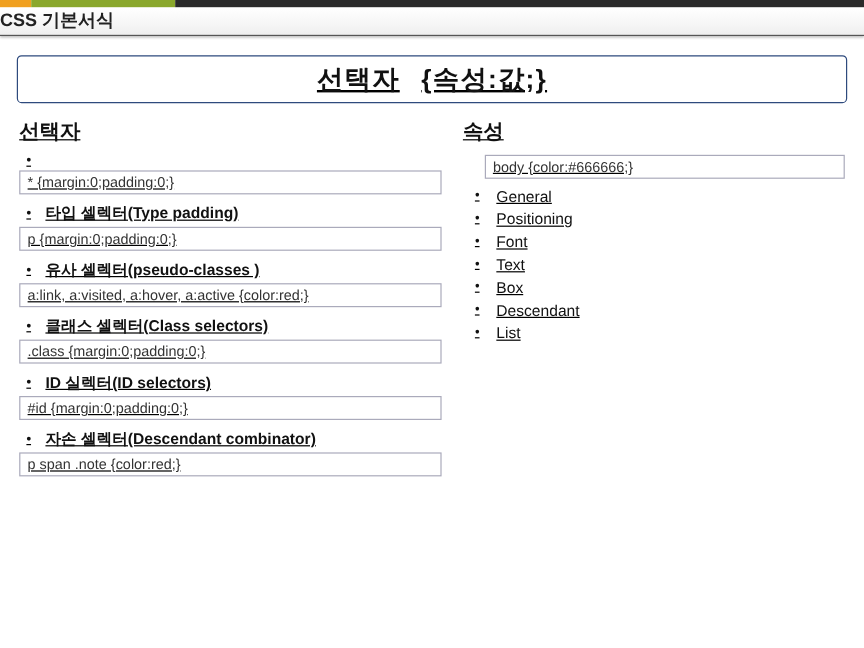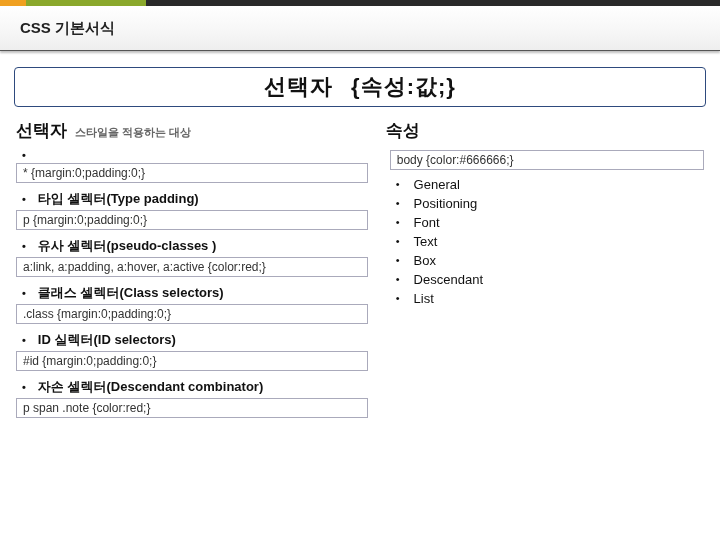--- a/index.html
+++ b/index.html
@@ -2,23 +2,23 @@
 <html><head>
 <meta charset="utf-8">
 <style>
   * { margin:0; padding:0; box-sizing:border-box; }
   html,body { width:720px; height:540px; font-family:"Malgun Gothic","Apple SD Gothic Neo",sans-serif; background:#fff; }
   .slide { width:720px; height:540px; background:#fff; position:relative; }
   .topbar { height:6px; display:flex; }
   .topbar .seg1 { background:#f0a020; width:26px; height:6px; }
   .topbar .seg2 { background:#8aa82c; width:120px; height:6px; }
   .topbar .seg3 { background:#2a2a2a; flex:1; height:6px; }
-  .header { height:45px; background:linear-gradient(#ffffff,#f6f6f6 60%,#eeeeee); border-bottom:1px solid #555; display:flex; align-items:center; padding-left:20px; box-shadow:0 2px 2px rgba(0,0,0,.25); }
+  .header { height:24px; background:linear-gradient(#ffffff,#f6f6f6 60%,#eeeeee); border-bottom:1px solid #555; display:flex; align-items:center; padding-left:0; box-shadow:0 2px 2px rgba(0,0,0,.25); }
   .header-title { font-size:15px; font-weight:700; color:#222; }
-  .content { padding:8px 12px 0 12px; }
+  .content { padding:8px 12px 0 12px;text-decoration:underline; }
   .banner { border:1.5px solid #2e4a7d; border-radius:4px; height:40px; display:flex; align-items:center; justify-content:center; font-size:22px; font-weight:800; color:#111; margin:8px 2px 12px 2px; letter-spacing:1px; }
   .banner .gap { display:inline-block; width:18px; }
   .cols { display:flex; gap:18px; padding:0 4px; }
   .col-left { flex:1.05; }
   .col-right { flex:0.95; }
   .sect-title { font-size:17px; font-weight:800; color:#111; display:flex; align-items:baseline; gap:8px; margin-bottom:8px; }
   .sect-title .sub { font-size:11px; font-weight:600; color:#666; }
   .bullet-line { display:flex; align-items:center; gap:12px; font-size:13px; font-weight:700; color:#111; margin:4px 0 2px 6px; }
   .bullet-dot { font-size:11px; line-height:1; }
   .codebox { border:1px solid #aab; background:#fff; font-size:12px; color:#333; padding:2px 6px; margin:2px 0 7px 0; font-family:inherit; }
@@ -47,21 +47,20 @@
       <span>선택자</span>
       <span class="gap"></span>
       <span>{속성:값;}</span>
     </div>
 
     <div class="cols">
 
       <div class="col-left">
         <div class="sect-title">
           <span>선택자</span>
-          <span class="sub">스타일을 적용하는 대상</span>
         </div>
 
         <div class="bullet-line">
           <span class="bullet-dot">•</span>
         </div>
         <div class="codebox">
           <span>* {margin:0;padding:0;}</span>
         </div>
 
         <div class="bullet-line">
@@ -70,21 +69,21 @@
         </div>
         <div class="codebox">
           <span>p {margin:0;padding:0;}</span>
         </div>
 
         <div class="bullet-line">
           <span class="bullet-dot">•</span>
           <span>유사 셀렉터(pseudo-classes )</span>
         </div>
         <div class="codebox">
-          <span>a:link, a:padding, a:hover, a:active {color:red;}</span>
+          <span>a:link, a:visited, a:hover, a:active {color:red;}</span>
         </div>
 
         <div class="bullet-line">
           <span class="bullet-dot">•</span>
           <span>클래스 셀렉터(Class selectors)</span>
         </div>
         <div class="codebox">
           <span>.class {margin:0;padding:0;}</span>
         </div>
 
@@ -103,21 +102,21 @@
         <div class="codebox">
           <span>p span .note {color:red;}</span>
         </div>
       </div>
 
       <div class="col-right">
         <div class="sect-title">
           <span>속성</span>
         </div>
 
-        <div class="codebox" style="margin-left:4px;">
+        <div class="codebox" style="margin-left:18px;">
           <span>body {color:#666666;}</span>
         </div>
 
         <div class="attr-list">
           <div class="row">
               <span class="bullet-dot">•</span>
               <span>General</span>
             </div>
           <div class="row">
               <span class="bullet-dot">•</span>

